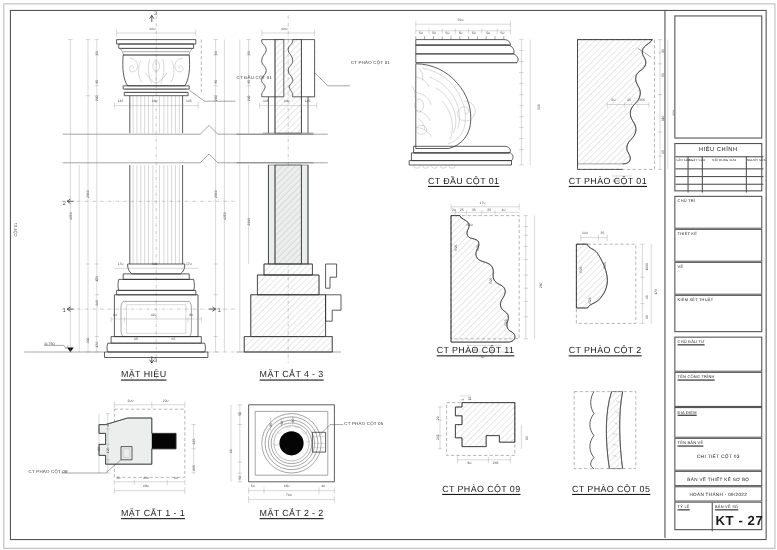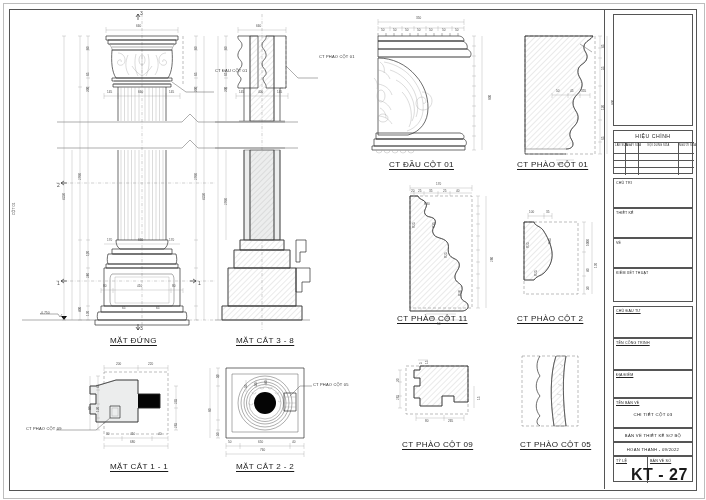--- a/index.html
+++ b/index.html
@@ -25,21 +25,21 @@
   .dashb{stroke:#6d6d6d;stroke-width:.45;fill:none;stroke-dasharray:3 2;}
   .hatch{fill:url(#hatchP);stroke:#4a4a4a;stroke-width:.45;}
   .grayfill{fill:#eceded;stroke:#4a4a4a;stroke-width:.45;}
   .blk{fill:#050505;stroke:none;}
 
   
   .tb{position:absolute;border:.8px solid #555;box-sizing:border-box;background:#fff;}
   .tb-t{position:absolute;font-size:3.6px;color:#222;letter-spacing:.2px;white-space:nowrap;}
   .tb-head{position:absolute;font-size:5.2px;letter-spacing:.5px;text-align:center;width:100%;}
   .tb-c{position:absolute;width:100%;text-align:center;font-size:4.2px;letter-spacing:.3px;white-space:nowrap;}
-  .tb-num{position:absolute;width:100%;text-align:left;font-size:16px;font-weight:bold;letter-spacing:.5px;}
+  .tb-num{position:absolute;width:100%;text-align:right;font-size:12px;font-weight:bold;letter-spacing:.5px;}
   .tbline{position:absolute;background:#555;}
 </style>
 </head>
 <body>
 
 <div id="sheet">
 
   <div class="frame-outer"></div>
   <div class="frame-inner"></div>
   <div class="vdiv" style="left:604px"></div>
@@ -506,22 +506,22 @@
         <line x1="226" y1="451" x2="226" y2="457"></line>
           <line x1="304" y1="451" x2="304" y2="457"></line>
         <line x1="246" y1="380" x2="246" y2="392"></line>
         <line x1="256" y1="380" x2="256" y2="388"></line>
         <line x1="266" y1="378" x2="266" y2="386"></line>
       </g>
       <path class="ln" d="M290 396 L300 386 L312 386"></path>
     </g>
   </svg>
 
-  <div class="lbl-title" style="left:110px;top:336px">MẶT ĐỨNG</div>
-  <div class="lbl-title" style="left:236px;top:336px">MẶT CẮT 3 - 8</div>
+  <div class="lbl-title" style="left:110px;top:336px">MẶT HIỆU</div>
+  <div class="lbl-title" style="left:236px;top:336px">MẶT CẮT 4 - 3</div>
   <div class="lbl-title" style="left:110px;top:462px">MẶT CẮT 1 - 1</div>
   <div class="lbl-title" style="left:236px;top:462px">MẶT CẮT 2 - 2</div>
   <div class="lbl-title" style="left:389px;top:160px">CT ĐẦU CỘT 01</div>
   <div class="lbl-title" style="left:517px;top:160px">CT PHÀO CỘT 01</div>
   <div class="lbl-title" style="left:397px;top:314px">CT PHÀO CỘT 11</div>
   <div class="lbl-title" style="left:517px;top:314px">CT PHÀO CỘT 2</div>
   <div class="lbl-title" style="left:402px;top:440px">CT PHÀO CỘT 09</div>
   <div class="lbl-title" style="left:520px;top:440px">CT PHÀO CỘT 05</div>
 
   <div class="callout" style="left:215px;top:68px">CT ĐẦU CỘT 01</div>

